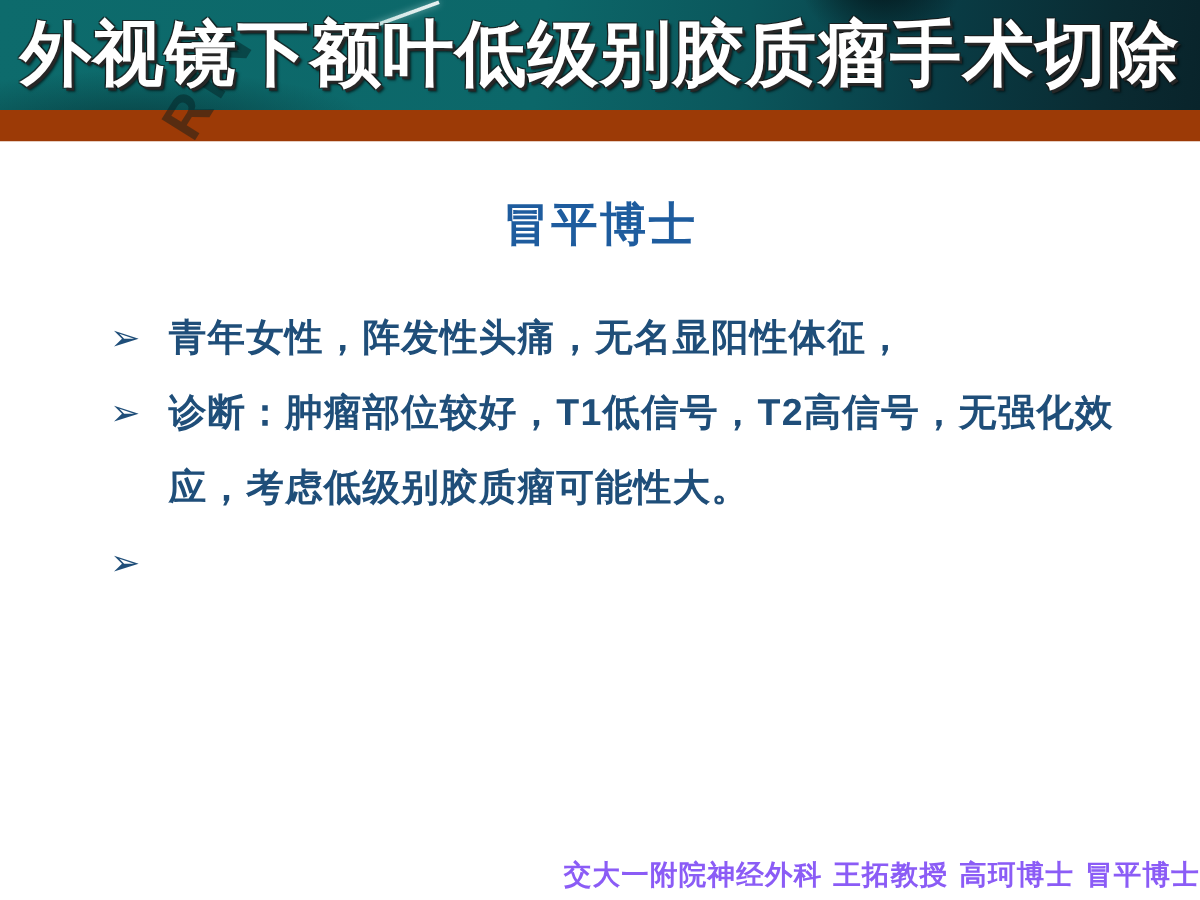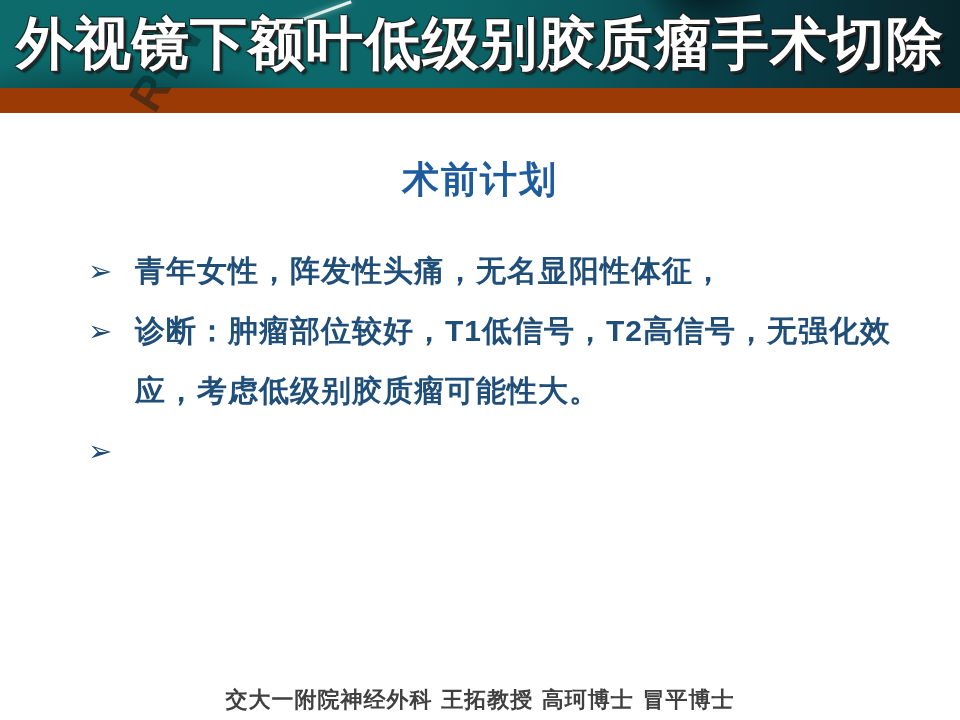--- a/index.html
+++ b/index.html
@@ -108,43 +108,43 @@
     white-space: pre-line;
     margin-top: 20px;
   }
 
   
   .slide-footer {
     position: absolute;
     left: 0;
     right: 0;
     bottom: 5px;
-    text-align: center;
+    text-align: right;
     font-family: "DejaVu Serif", "Liberation Serif", serif;
     font-size: 22px;
     font-weight: bold;
-    color: #404040;
+    color: #8b5cf6;
     letter-spacing: 1px;
   }
 </style>
 </head>
 <body>
 
 <div class="slide">
 
   <header class="header">
     <span class="photo-watermark">RIN</span>
     <span class="needle-graphic"></span>
     <h1 class="slide-title">外视镜下额叶低级别胶质瘤手术切除</h1>
   </header>
 
   <div class="accent-bar"></div>
 
   <main class="content">
-    <h2 class="section-heading">术前计划</h2>
+    <h2 class="section-heading">冒平博士</h2>
 
     <div class="bullet-list">
 
       <div class="bullet-item">
         <span class="bullet-arrow">➢</span>
         <span class="bullet-text">青年女性，阵发性头痛，无名显阳性体征，</span>
       </div>
 
       <div class="bullet-item">
         <span class="bullet-arrow">➢</span>

